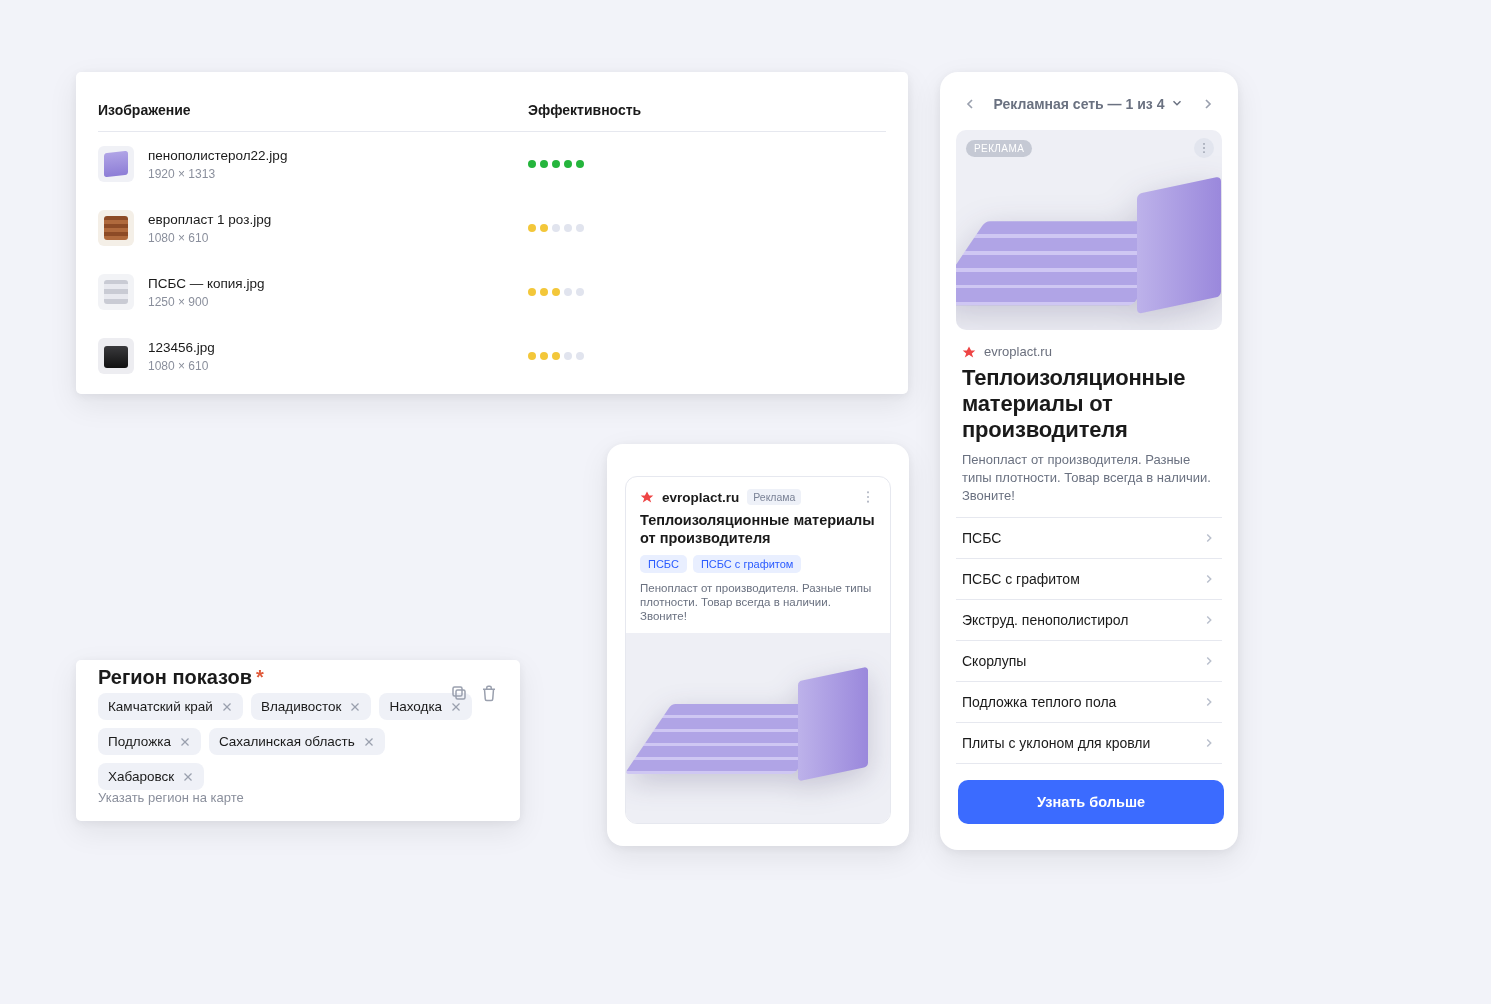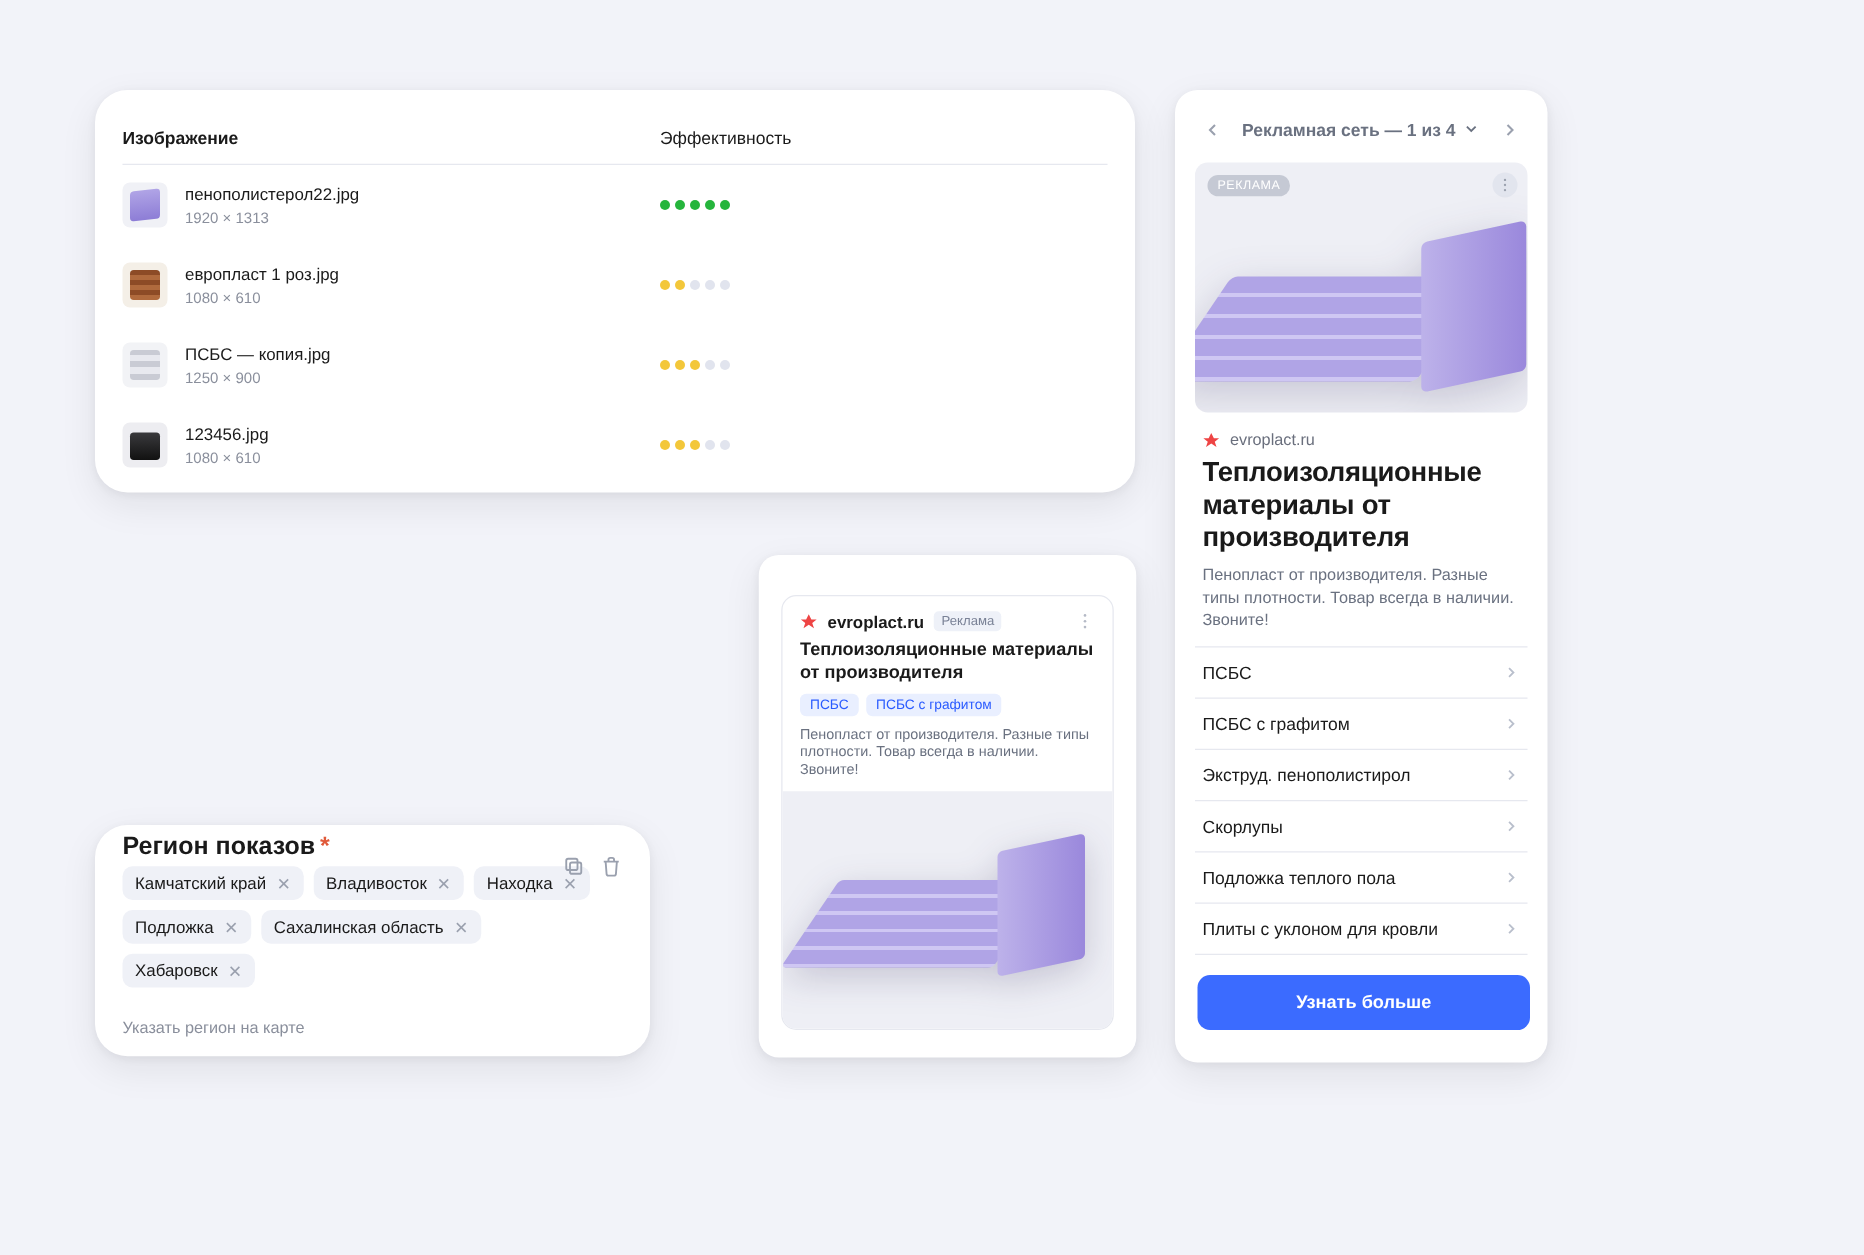--- a/index.html
+++ b/index.html
@@ -14,27 +14,27 @@
     --chip:#eff1f7;
     --shadow:0 10px 30px rgba(20,22,30,.08),0 2px 8px rgba(20,22,30,.06);
     --tag-blue:#e9efff;
     --tag-blue-text:#2a5bff;
   }
   *{box-sizing:border-box}
   html,body{margin:0;padding:0;width:1491px;height:1004px;background:var(--bg);font-family:Arial,Helvetica,sans-serif;color:var(--text)}
   body{position:relative}
 
   
-  .panel{background:var(--panel);border-radius:26px;box-shadow:var(--shadow)}
+  .panel{background:var(--panel);border-radius:5px;box-shadow:var(--shadow)}
 
   
   .images{position:absolute;left:76px;top:72px;width:832px;padding:16px 22px 6px 22px}
   .images .hdr{display:flex;align-items:center;height:44px;border-bottom:1px solid var(--border)}
   .images .hdr .h1{flex:0 0 430px;font-size:14px;font-weight:700}
-  .images .hdr .h2{font-size:14px;font-weight:400}
+  .images .hdr .h2{font-size:14px;font-weight:700}
   .images .row{display:flex;align-items:center;height:64px}
   .images .thumb{width:36px;height:36px;border-radius:6px;flex:0 0 36px;margin-right:14px;position:relative;overflow:hidden}
   .images .meta{flex:0 0 380px}
   .images .fname{font-size:13.5px;line-height:18px}
   .images .dim{font-size:12px;color:var(--muted);margin-top:2px}
   .images .eff{display:flex;gap:4px;align-items:center}
   .dot{width:8px;height:8px;border-radius:50%;background:#e1e4ee}
   .dot.g{background:var(--green)}
   .dot.y{background:var(--yellow)}
   
@@ -49,21 +49,21 @@
 
   
   .region{position:absolute;left:76px;top:660px;width:444px;padding:6px 22px 16px}
   .region .ttl{font-size:20px;font-weight:700}
   .region .req{color:#e05a3a;margin-left:4px}
   .region .actions{position:absolute;right:22px;top:24px;display:flex;gap:12px;color:var(--muted)}
   .icon{width:18px;height:18px;display:inline-block;color:#9aa0ae}
   .chips{display:flex;flex-wrap:wrap;gap:8px;margin-top:4px}
   .chip{background:var(--chip);border-radius:8px;padding:6px 10px;display:flex;align-items:center;gap:8px;font-size:13.5px}
   .chip .x{color:#9aa0ae;cursor:pointer;display:flex}
-  .region .map-link{margin-top:24px;font-size:13px;color:var(--muted)}
+  .region .map-link{font-size:13px;color:var(--muted)}
 
   
   .ad-s{position:absolute;left:607px;top:444px;width:302px;padding:18px 18px 22px;border-radius:16px}
   .pager{display:flex;align-items:center;justify-content:space-between;color:var(--muted);font-size:14px;font-weight:600}
   .pager .navbtn{width:28px;height:28px;border-radius:8px;display:flex;align-items:center;justify-content:center;color:#9aa0ae}
   .pager .mid{display:flex;gap:6px}
   .small-card{background:#fff;border:1px solid var(--border);border-radius:12px;margin-top:14px;overflow:hidden}
   .sc-head{display:flex;align-items:center;gap:8px;padding:12px 14px 0 14px;position:relative}
   .fav{width:14px;height:14px}
   .dom{font-size:13.5px;font-weight:700}

